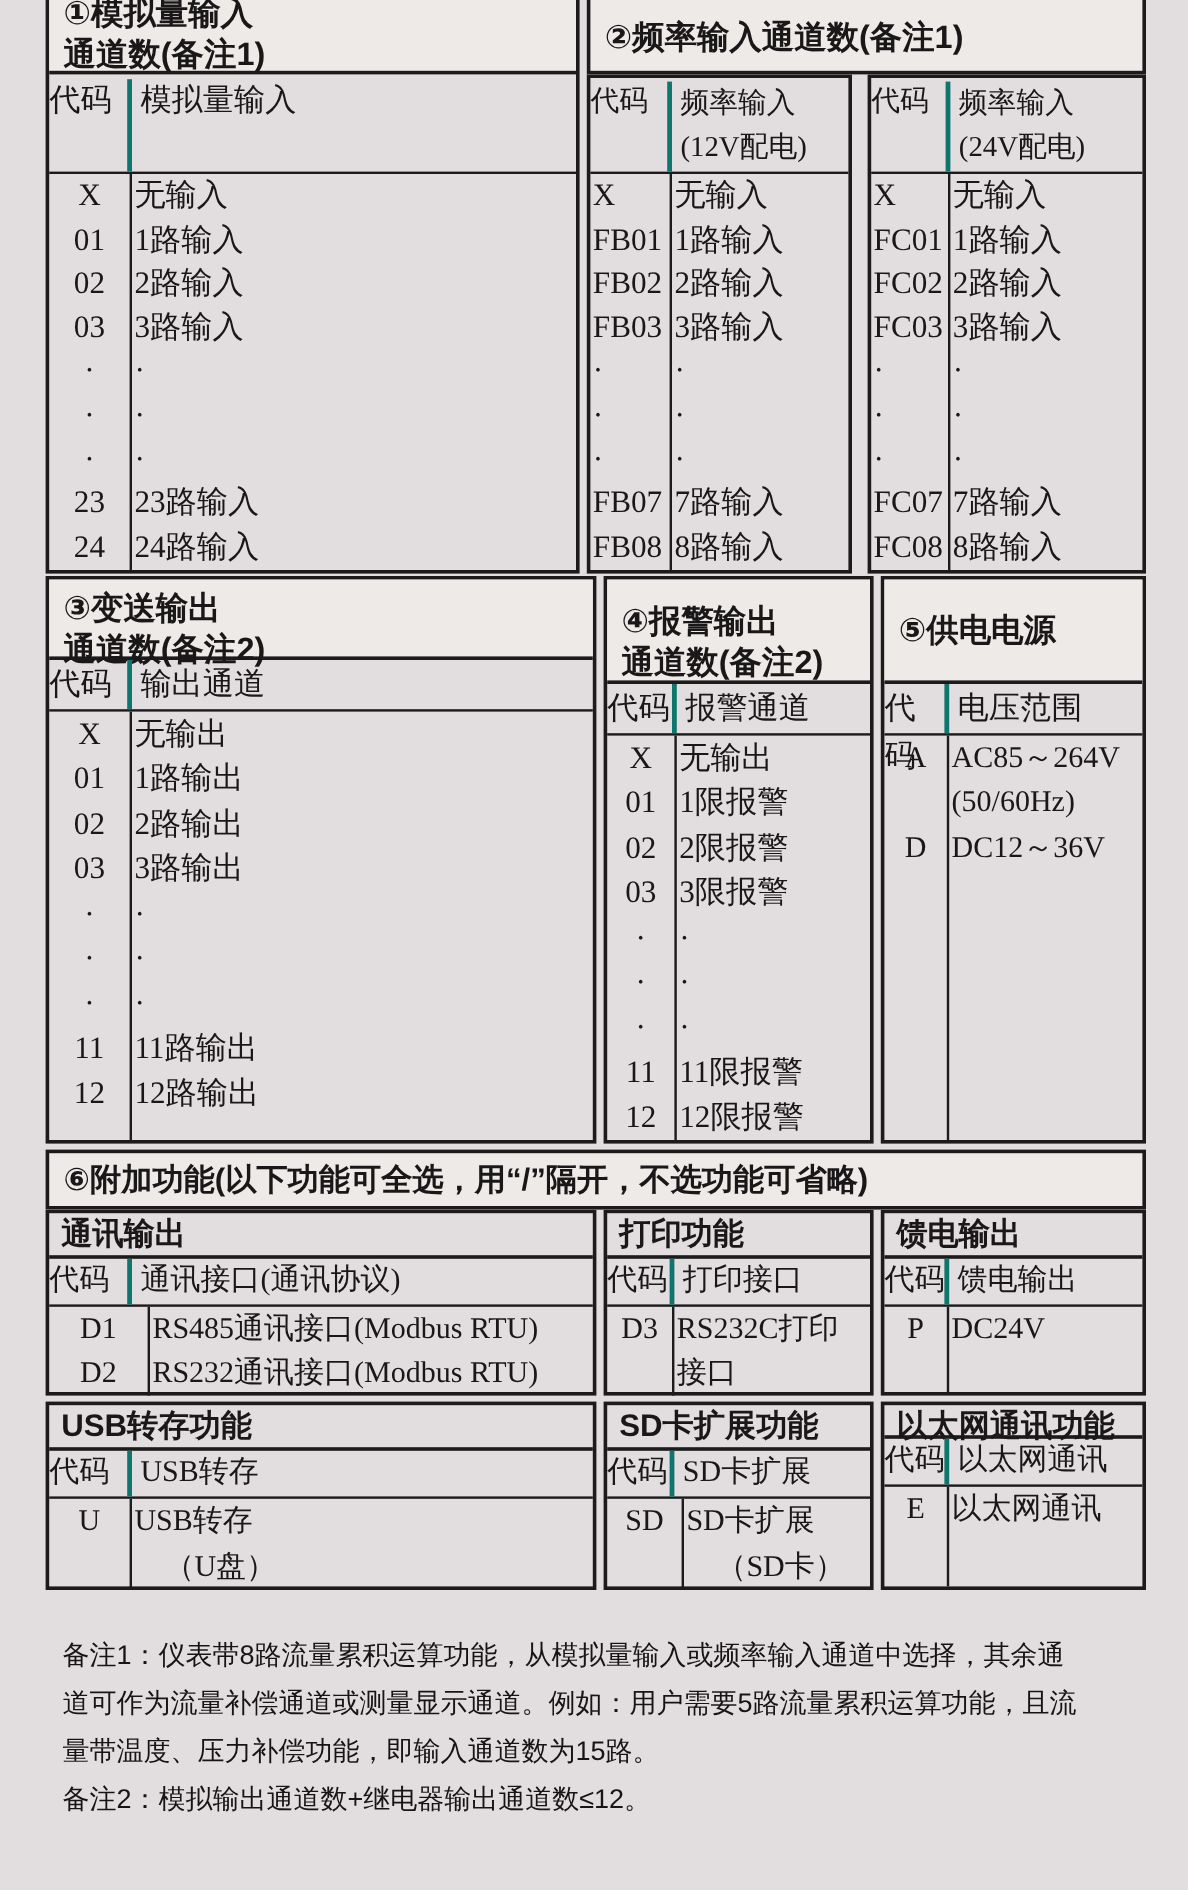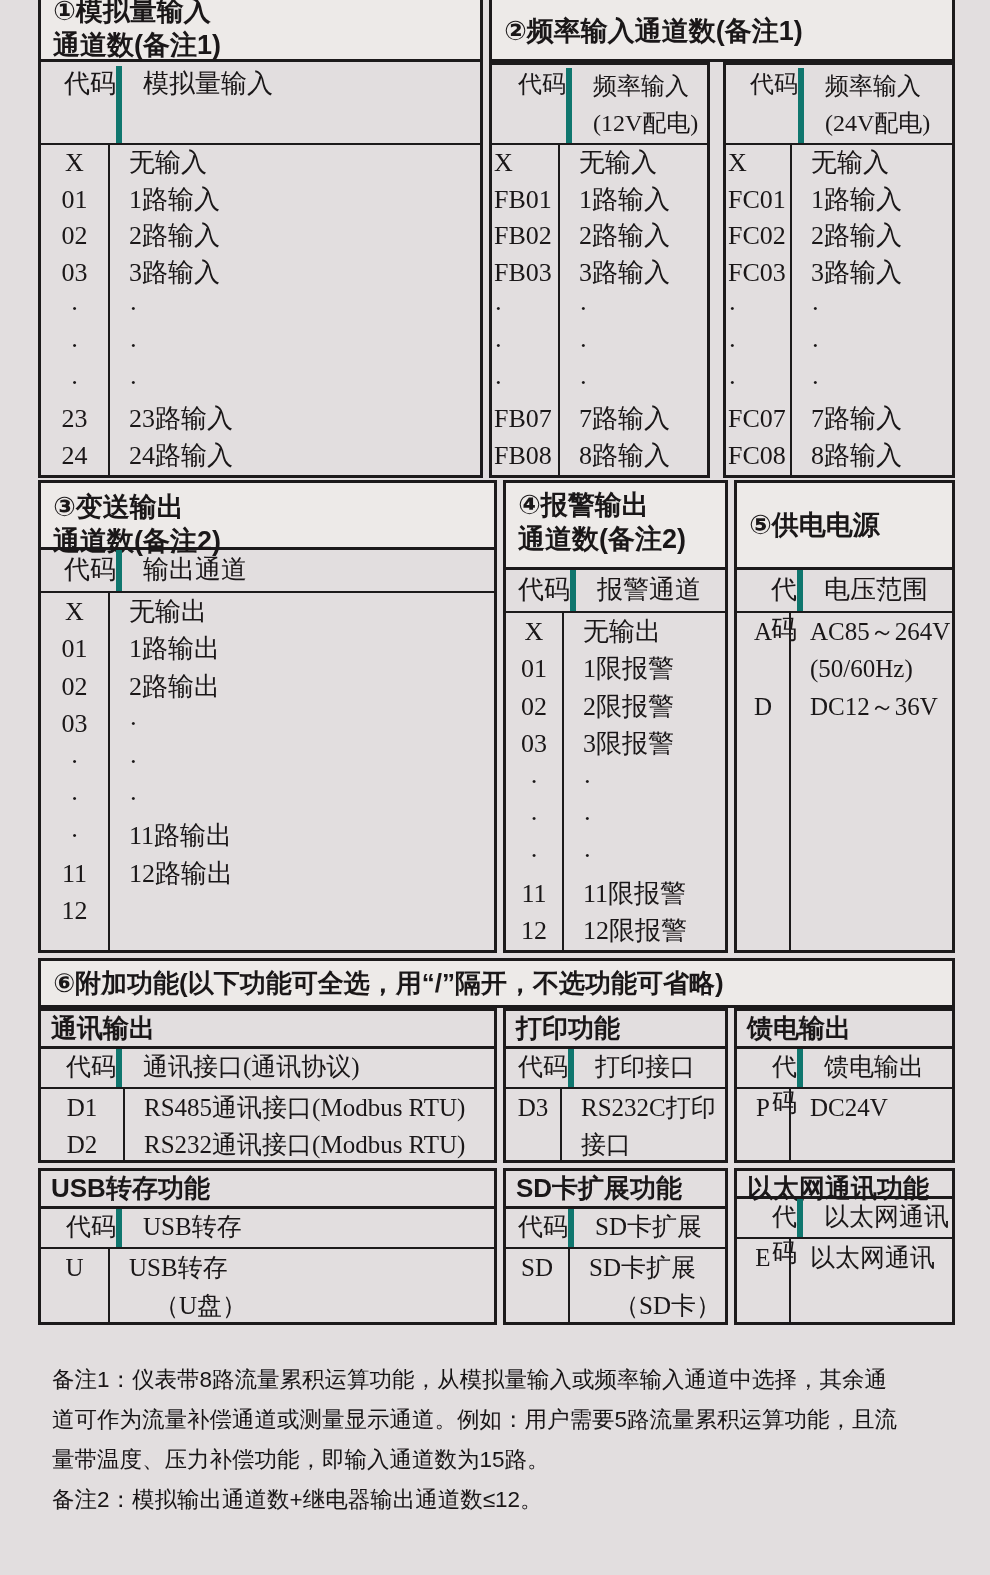--- a/index.html
+++ b/index.html
@@ -26,25 +26,25 @@
     font-family:"Liberation Sans","DejaVu Sans",sans-serif;
     font-weight:bold;font-size:27px;line-height:34px;
     white-space:pre-line;padding:5px 0 0 12px;
   }
   .label{ 
     flex:none;box-sizing:border-box;border-bottom:3px solid #1c1a1b;
     font-family:"Liberation Sans","DejaVu Sans",sans-serif;
     font-weight:bold;font-size:26px;line-height:34px;padding-left:10px;
   }
   .hdr{flex:none;display:flex;border-bottom:2px solid #1c1a1b;box-sizing:border-box;font-size:26px;}
-  .hdr .c0{flex:none;box-sizing:border-box;border-right:6px solid #0f766e;text-align:right;margin-left:12px;}
-  .hdr .c1{flex:1;box-sizing:border-box;padding-left:21px;white-space:pre-line;}
+  .hdr .c0{flex:none;box-sizing:border-box;border-right:4px solid #0f766e;text-align:left;}
+  .hdr .c1{flex:1;box-sizing:border-box;padding-left:7px;white-space:pre-line;}
   .data{flex:1;display:flex;font-size:26px;}
   .col-code{flex:none;box-sizing:border-box;border-right:2px solid #1c1a1b;text-align:center;}
-  .col-desc{flex:1;box-sizing:border-box;padding-left:19px;text-align:left;}
+  .col-desc{flex:1;box-sizing:border-box;padding-left:2px;text-align:left;}
   .ln{min-height:var(--lh);line-height:var(--lh);white-space:pre-line;}
   .notes{
     position:absolute;left:52px;top:1360px;width:934px;
     font-family:"Liberation Sans","DejaVu Sans",sans-serif;
     font-weight:normal;font-size:22.5px;line-height:40px;
     white-space:pre;color:#171415;
   }
 </style>
 </head>
 <body>
@@ -164,31 +164,32 @@
         <div class="ln">·</div>
         <div class="ln">·</div>
         <div class="ln">·</div>
         <div class="ln">11</div>
         <div class="ln">12</div>
       </div>
     <div class="col-desc">
         <div class="ln">无输出</div>
         <div class="ln">1路输出</div>
         <div class="ln">2路输出</div>
+        <div class="ln">3路输出</div>
         <div class="ln">·</div>
         <div class="ln">·</div>
         <div class="ln">·</div>
         <div class="ln">11路输出</div>
         <div class="ln">12路输出</div>
       </div>
   </div>
 </div>
 
 <div class="box" style="left:503px;top:480px;width:225px;height:473px">
-  <div class="band" style="height:87px;padding-top:5px">④报警输出
+  <div class="band" style="height:87px;padding-top:18px">④报警输出
 通道数(备注2)</div>
   <div class="hdr" style="height:43px;line-height:40px">
     <div class="c0" style="width:58px">代码</div>
     <div class="c1">报警通道</div>
   </div>
   <div class="data" style="--lh:37.4px">
     <div class="col-code" style="width:58px">
         <div class="ln">X</div>
         <div class="ln">01</div>
         <div class="ln">02</div>

